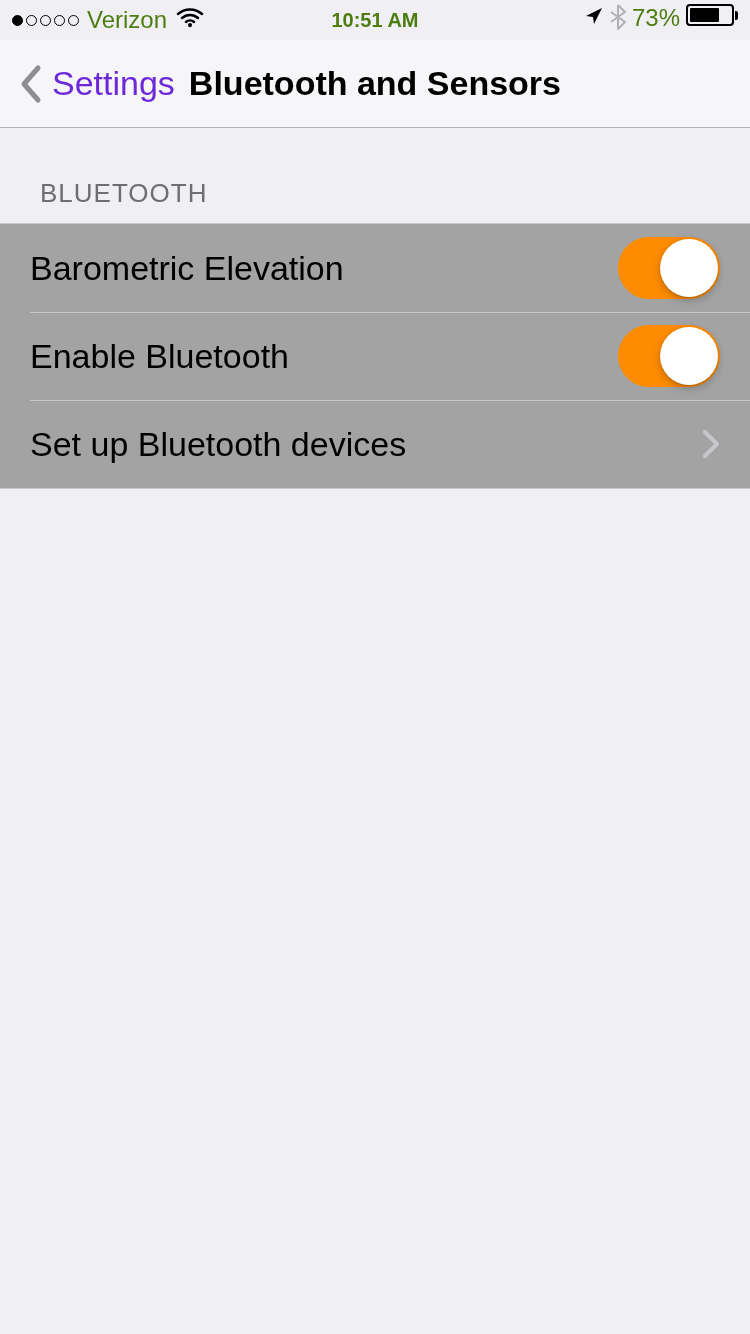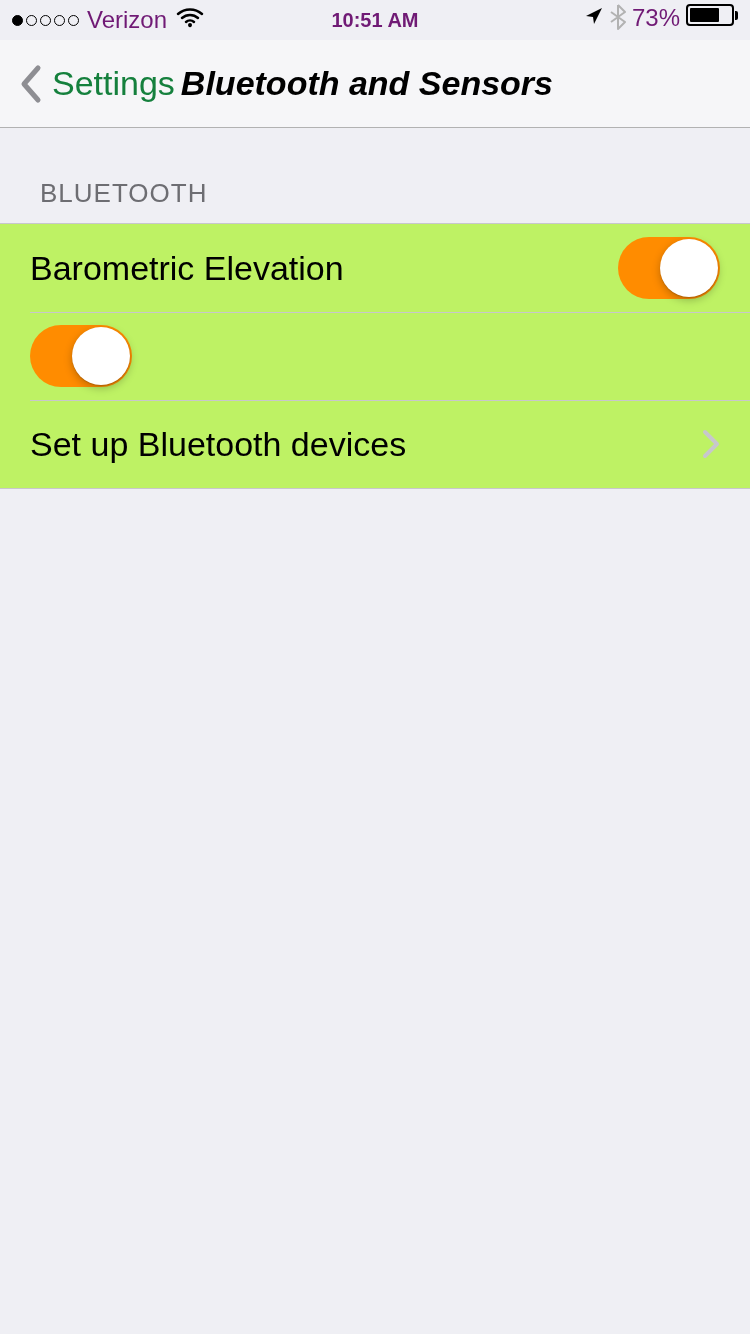--- a/index.html
+++ b/index.html
@@ -14,21 +14,21 @@
       background: #efeff4;
       overflow: hidden;
     }
     .status-bar {
       height: 40px;
       display: flex;
       align-items: center;
       justify-content: space-between;
       padding: 0 12px;
       font-size: 24px;
-      color: #701a75;
+      color: #4d7c0f;
     }
     .status-left {
       display: flex;
       align-items: center;
       gap: 8px;
     }
     .signal-dots {
       display: flex;
       gap: 3px;
       align-items: center;
@@ -86,40 +86,39 @@
       border-bottom: 1px solid #b2b2b2;
       background: #f6f6f8;
     }
     .back-chevron {
       width: 26px;
       height: 40px;
       margin-right: 8px;
     }
     .back-label {
       font-size: 34px;
-      color: #15803d;
-      margin-right: 6px;
+      color: #6d28d9;
+      margin-right: 14px;
       font-weight: 400;
     }
     .nav-title {
       font-size: 34px;
       font-weight: 600;
       color: #000;
-      font-style: italic;
     }
     .section-header {
       padding: 50px 30px 14px 30px;
       font-size: 26px;
       color: #6d6d72;
       letter-spacing: 1px;
       text-transform: uppercase;
       margin-left: 10px;
     }
     .table-group {
-      background: #bef264;
+      background: #a3a3a3;
       border-top: 1px solid #c8c7cc;
       border-bottom: 1px solid #c8c7cc;
     }
     .cell {
       display: flex;
       align-items: center;
       justify-content: space-between;
       min-height: 88px;
       padding: 0 30px;
       position: relative;
@@ -220,20 +219,21 @@
 <div class="table-group">
 
   <div class="cell">
     <span class="cell-label">Barometric Elevation</span>
     <div class="switch">
       <div class="switch-knob"></div>
     </div>
   </div>
 
   <div class="cell">
+    <span class="cell-label">Enable Bluetooth</span>
     <div class="switch">
       <div class="switch-knob"></div>
     </div>
   </div>
 
   <div class="cell">
     <span class="cell-label">Set up Bluetooth devices</span>
     <svg class="disclosure" viewBox="0 0 18 30">
       <polyline points="3,3 15,15 3,27" stroke="#c7c7cc" stroke-width="4" fill="none" stroke-linecap="round" stroke-linejoin="round"></polyline>
     </svg>

